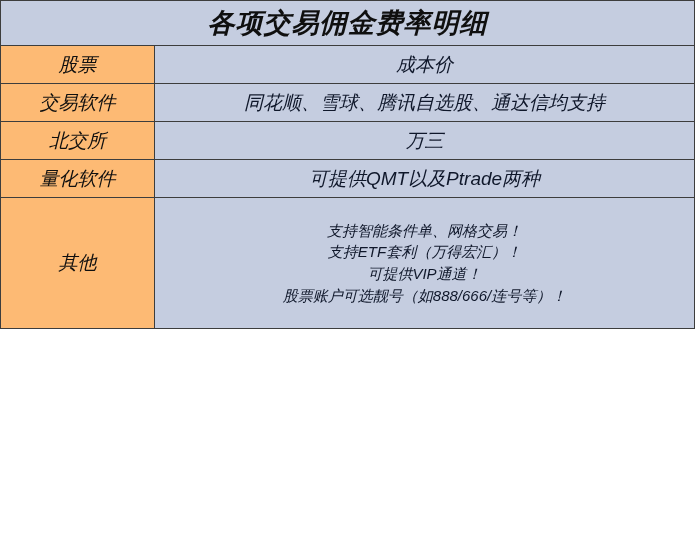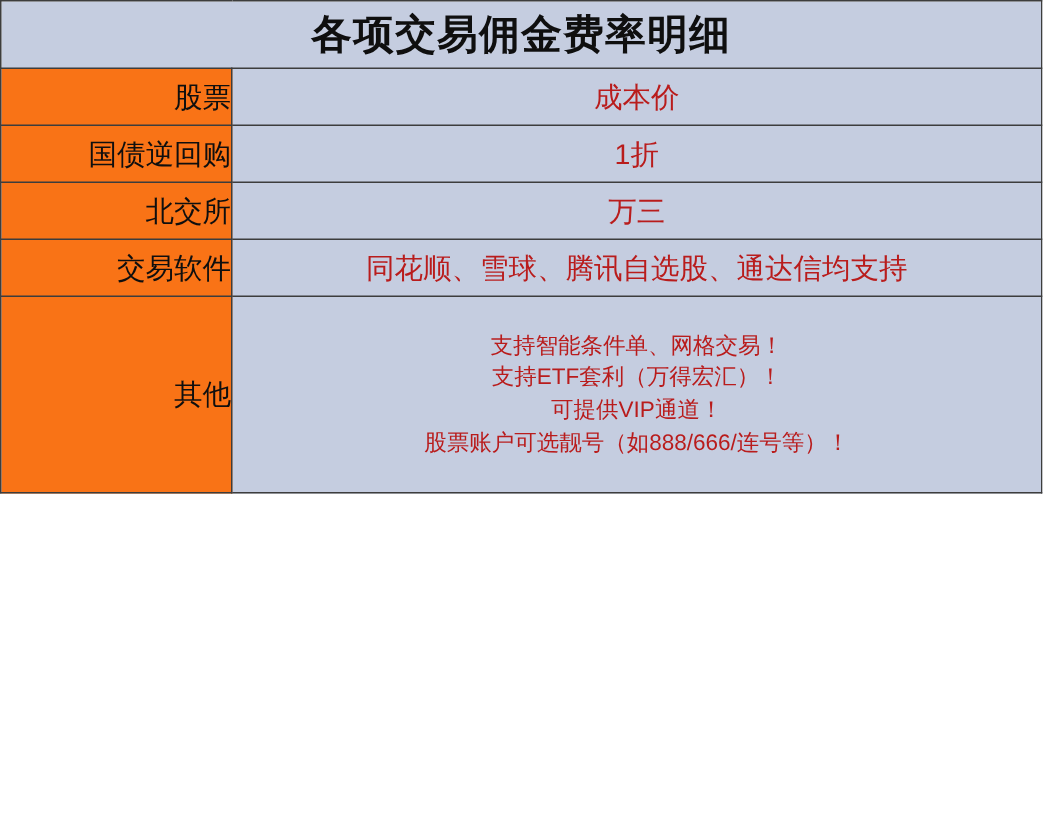--- a/index.html
+++ b/index.html
@@ -18,50 +18,51 @@
     height: 543px;
     box-sizing: border-box;
     background: #ffffff;
     display: flex;
     flex-direction: column;
   }
   table.rate-table {
     width: 695px;
     border-collapse: collapse;
     table-layout: fixed;
+    font-style: italic;
   }
   table.rate-table td {
     border: 1px solid #3d3d3d;
     padding: 0;
     vertical-align: middle;
   }
   .title-cell {
     background: #c5cde0;
     text-align: center;
     font-size: 27px;
     font-weight: bold;
     color: #0f0f0f;
     letter-spacing: 1px;
     height: 44px;
     line-height: 44px;
   }
   .label-cell {
-    background: #f97316;
+    background: #fdba74;
     width: 154px;
-    text-align: right;
+    text-align: center;
     padding-left: 8px;
     font-size: 19px;
     color: #0f0f0f;
     height: 37px;
   }
   .value-cell {
     background: #c5cde0;
     text-align: center;
     font-size: 19px;
-    color: #b91c1c;
+    color: #0f172a;
     height: 37px;
   }
   .value-cell .multi-line {
     display: block;
     line-height: 1.45;
     padding: 6px 0;
   }
   .value-cell .multi-line span {
     display: block;
   }
@@ -89,35 +90,35 @@
 
       <tr>
         <td class="label-cell">股票</td>
         <td class="value-cell">成本价</td>
       </tr>
 
 
 
 
 
+
       <tr>
-        <td class="label-cell">国债逆回购</td>
-        <td class="value-cell">1折</td>
+        <td class="label-cell">交易软件</td>
+        <td class="value-cell">同花顺、雪球、腾讯自选股、通达信均支持</td>
       </tr>
 
       <tr>
         <td class="label-cell">北交所</td>
         <td class="value-cell">万三</td>
       </tr>
 
       <tr>
-        <td class="label-cell">交易软件</td>
-        <td class="value-cell">同花顺、雪球、腾讯自选股、通达信均支持</td>
+        <td class="label-cell">量化软件</td>
+        <td class="value-cell">可提供QMT以及Ptrade两种</td>
       </tr>
-
 
       <tr>
         <td class="label-cell other-label">其他</td>
         <td class="value-cell other-value">
           <span class="multi-line">
             <span>支持智能条件单、网格交易！</span>
             <span>支持ETF套利（万得宏汇）！</span>
             <span>可提供VIP通道！</span>
             <span>股票账户可选靓号（如888/666/连号等）！</span>
           </span>

